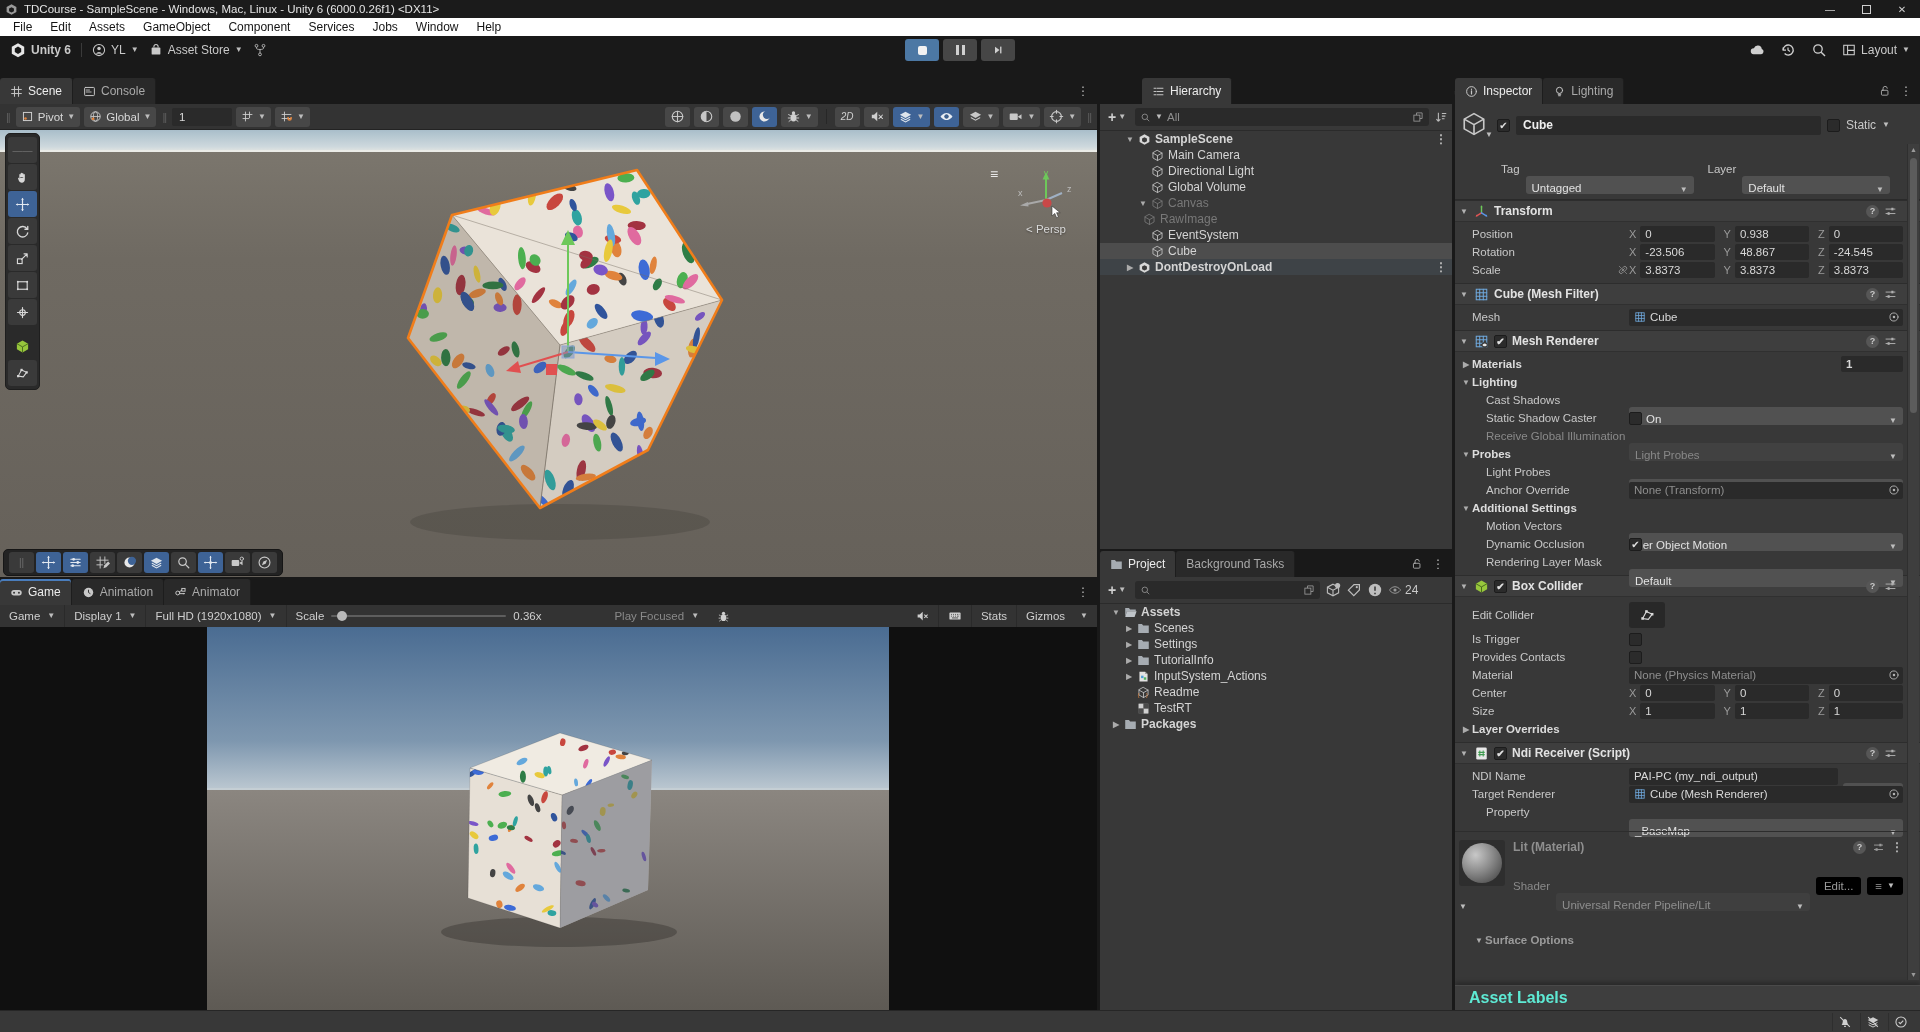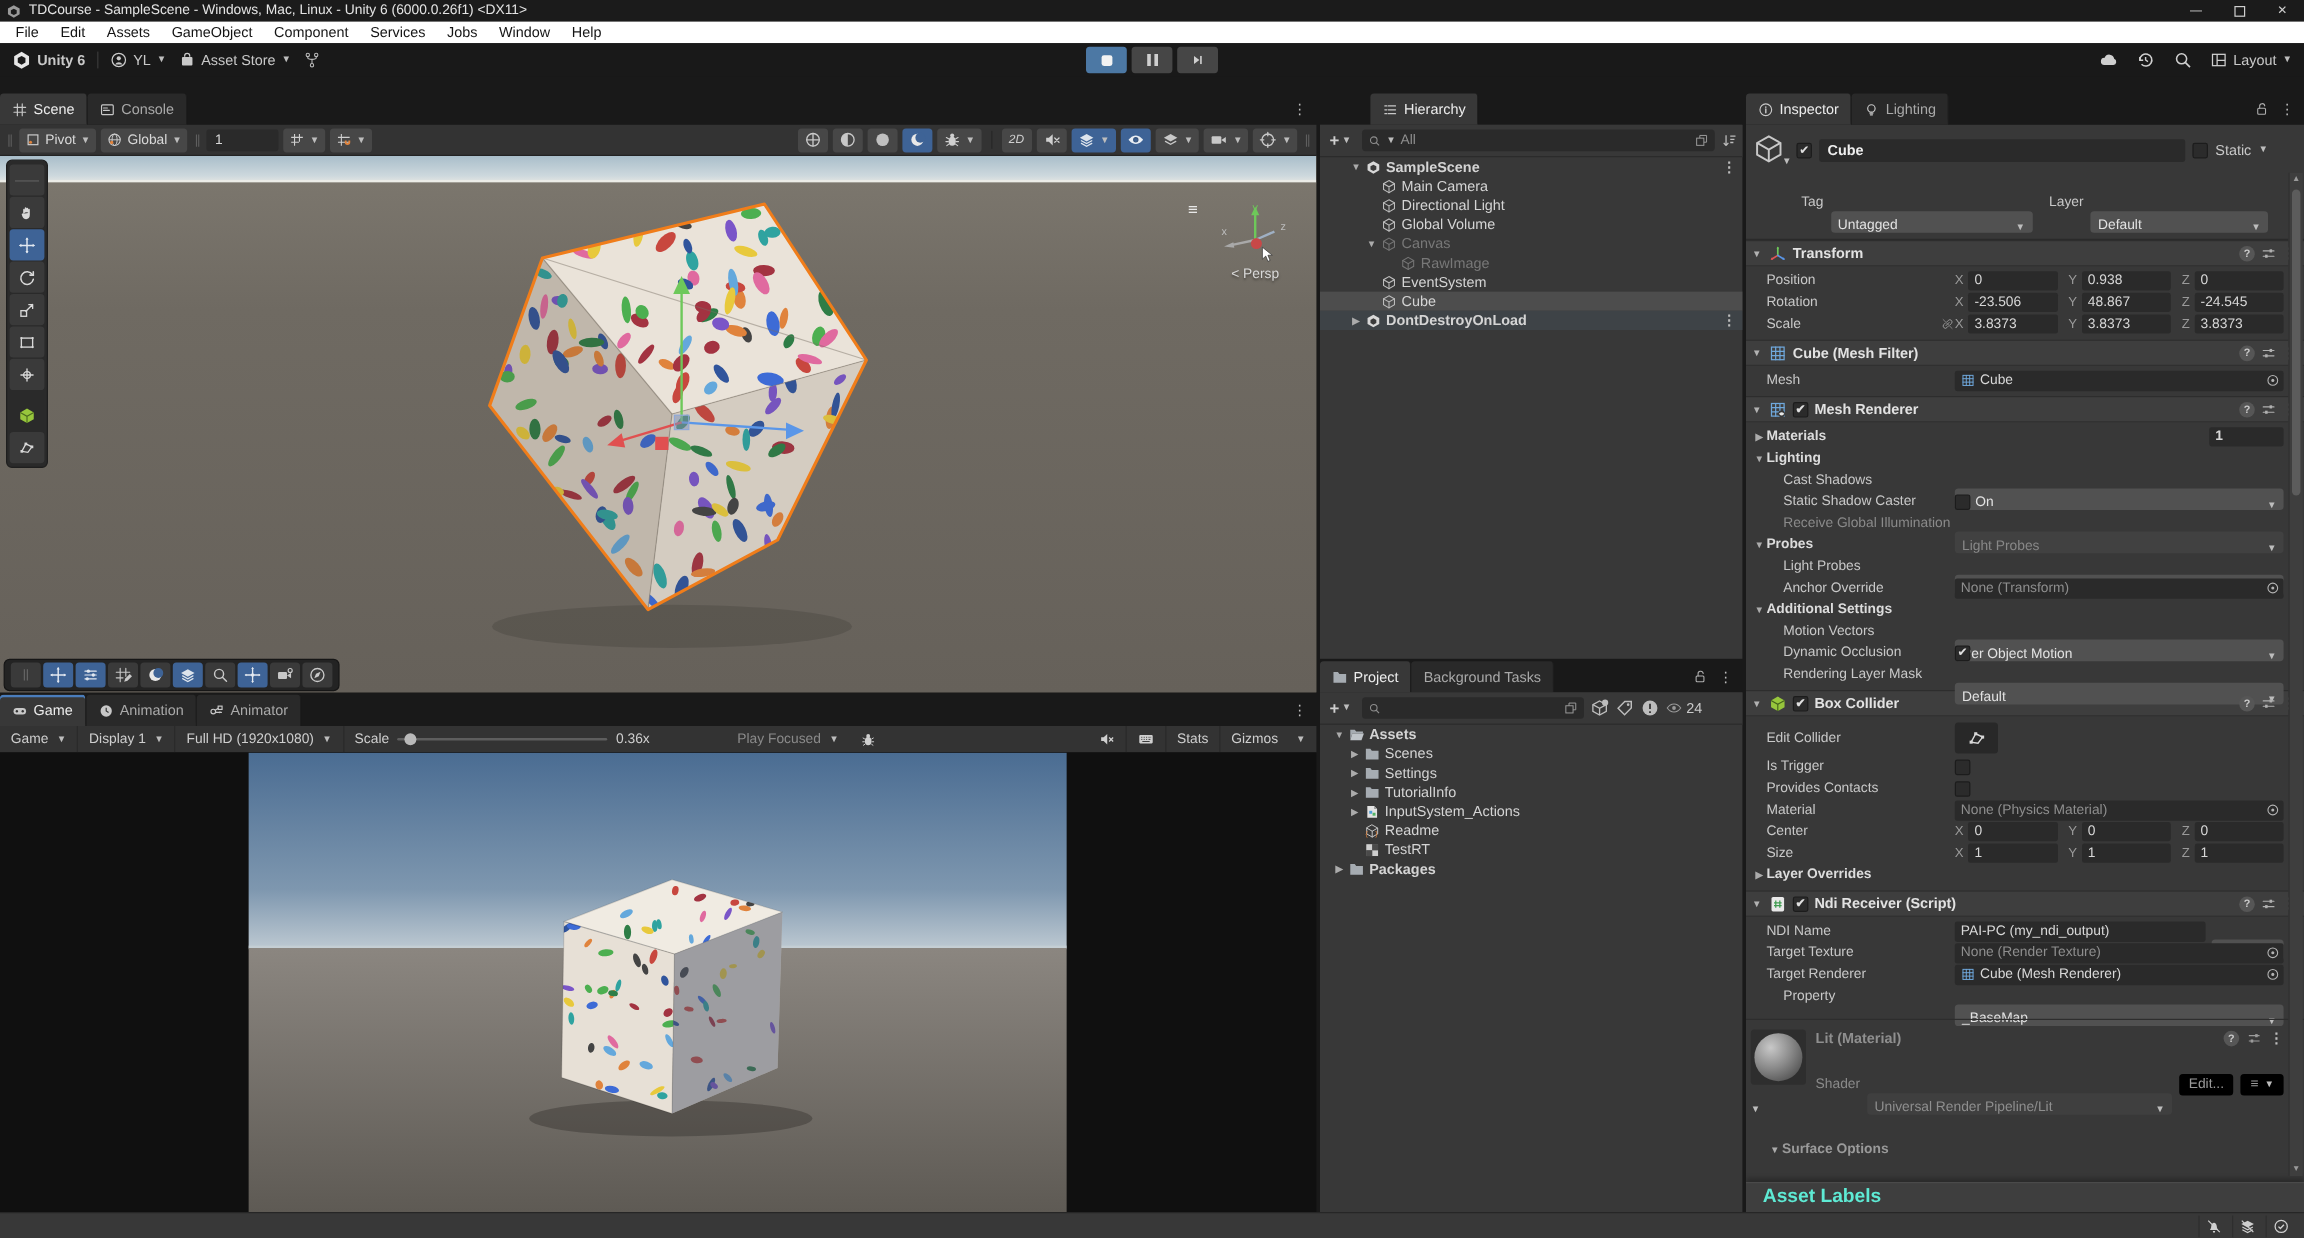--- a/index.html
+++ b/index.html
@@ -1006,21 +1006,21 @@
         <div class="trow dis" style="padding-left: 37px;">
           <span class="arr">▼</span>
           <span class="ticon">
             <svg viewBox="0 0 16 16">
               <path d="M8 1.8 13.6 5v6L8 14.2 2.4 11V5Z" stroke="#BDBDBD" stroke-width="1.1" fill="none" stroke-linecap="round"></path>
               <path d="M2.4 5 8 8.2 13.6 5M8 8.2v6" stroke="#BDBDBD" stroke-width="1.1" fill="none" stroke-linecap="round"></path>
             </svg>
           </span>
           <span class="tlabel">Canvas</span>
         </div>
-        <div class="trow dis" style="padding-left: 53px;">
+        <div class="trow dis" style="padding-left: 29px;">
           <span class="arr"></span>
           <span class="ticon">
             <svg viewBox="0 0 16 16">
               <path d="M8 1.8 13.6 5v6L8 14.2 2.4 11V5Z" stroke="#BDBDBD" stroke-width="1.1" fill="none" stroke-linecap="round"></path>
               <path d="M2.4 5 8 8.2 13.6 5M8 8.2v6" stroke="#BDBDBD" stroke-width="1.1" fill="none" stroke-linecap="round"></path>
             </svg>
           </span>
           <span class="tlabel">RawImage</span>
         </div>
         <div class="trow" style="padding-left: 37px;">
@@ -1634,36 +1634,20 @@
         <div style="padding: 3px 0px 4px;">
           <div class="irow">
             <span class="ilabel">
               <span>NDI Name</span>
             </span>
             <span class="vwrap">
               <span class="vfield" style="height: 17px;">PAI-PC (my_ndi_output)</span>
               <span class="dd selbtn">
                 <span>Select</span>
                 <span class="caret">▼</span>
-              </span>
-            </span>
-          </div>
-          <div class="irow">
-            <span class="ilabel">
-              <span>Target Texture</span>
-            </span>
-            <span class="vwrap">
-              <span class="obj dimv">
-                <span class="txt">None (Render Texture)</span>
-                <span class="picker">
-                  <svg viewBox="0 0 16 16">
-                    <circle cx="8" cy="8" r="5.4" stroke="#B4B4B4" stroke-width="1.2" fill="none" stroke-linecap="round"></circle>
-                    <circle cx="8" cy="8" r="1.7" fill="#B4B4B4"></circle>
-                  </svg>
-                </span>
               </span>
             </span>
           </div>
           <div class="irow">
             <span class="ilabel">
               <span>Target Renderer</span>
             </span>
             <span class="vwrap">
               <span class="obj">
                 <span>

